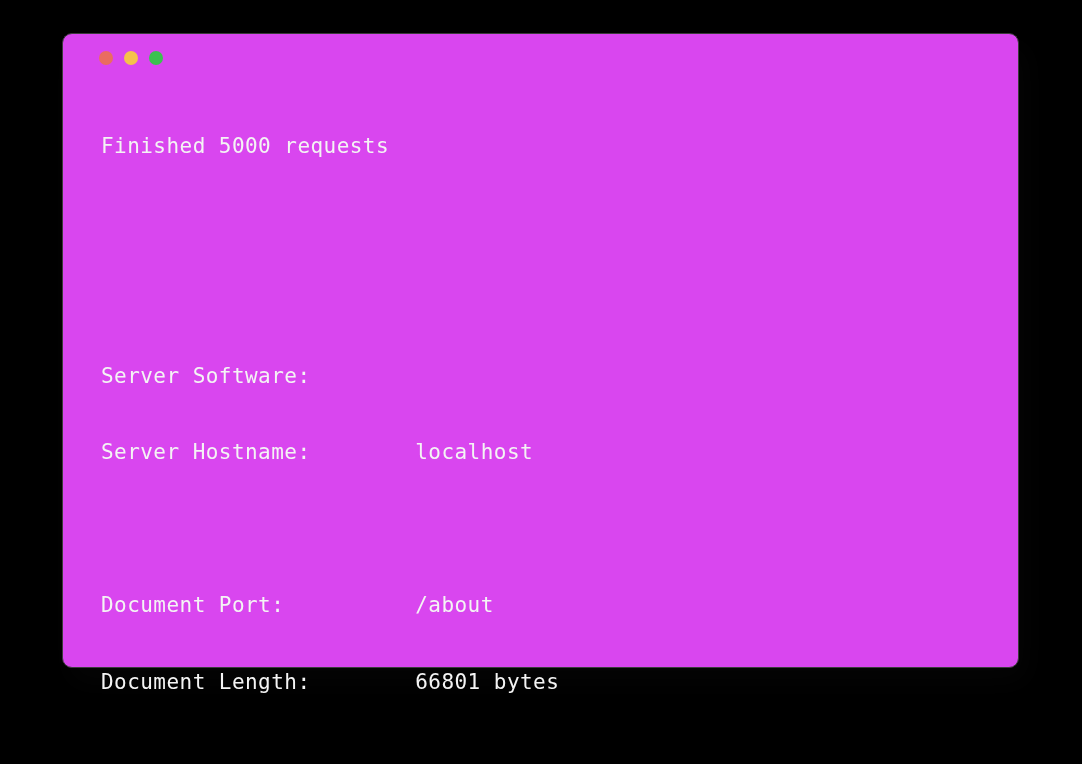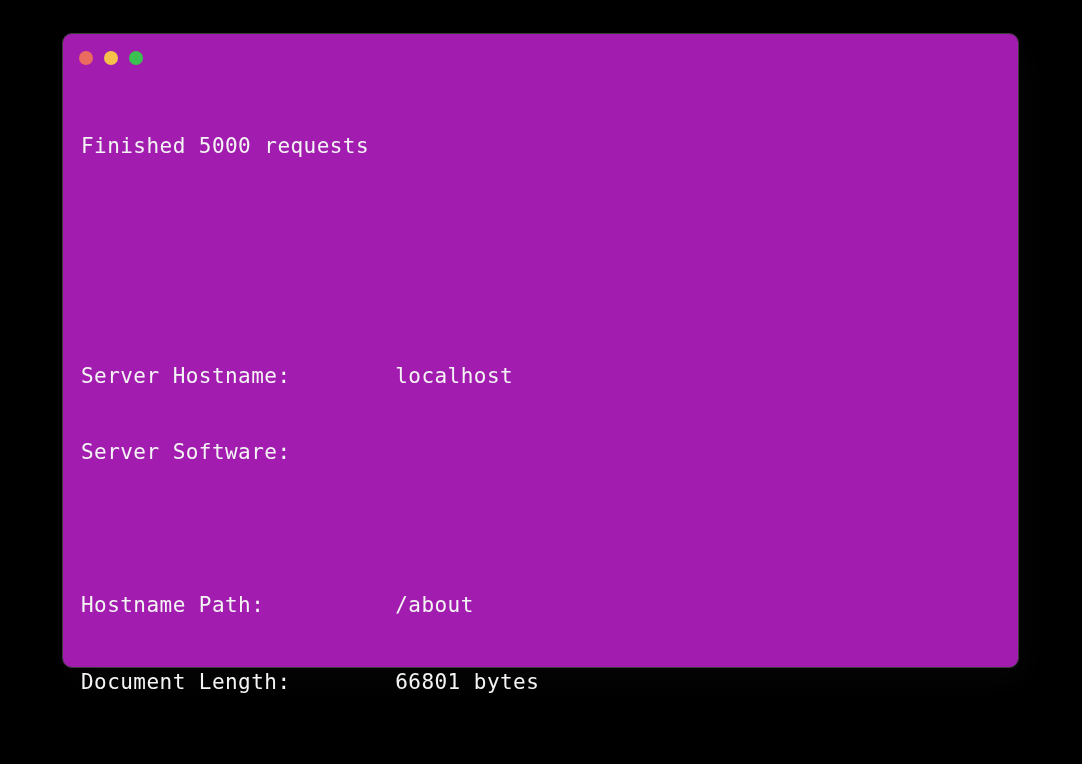--- a/index.html
+++ b/index.html
@@ -47,34 +47,34 @@
     white-space: pre;
     overflow: hidden;
   }
   .term-line {
     min-height: 25.5px;
   }
 </style>
 </head>
 <body>
 
-<div class="window" style="background: #a21caf;">
+<div class="window" style="background: #d946ef; padding-left: 20px;">
   <div class="titlebar">
     <button class="tl-btn" style="background: rgb(234, 108, 96);"></button>
     <button class="tl-btn" style="background: rgb(245, 193, 75);"></button>
     <button class="tl-btn" style="background: rgb(59, 193, 79);"></button>
   </div>
   <div class="output" style="color: rgb(244, 244, 244);">
     <div class="term-line">Finished 5000 requests</div>
     <div class="term-line"></div>
     <div class="term-line"></div>
+    <div class="term-line">Server Software:        </div>
     <div class="term-line">Server Hostname:        localhost</div>
-    <div class="term-line">Server Software:        </div>
     <div class="term-line"></div>
-    <div class="term-line">Hostname Path:          /about</div>
+    <div class="term-line">Document Port:          /about</div>
     <div class="term-line">Document Length:        66801 bytes</div>
     
     
     
     
     
     
     
     
     

